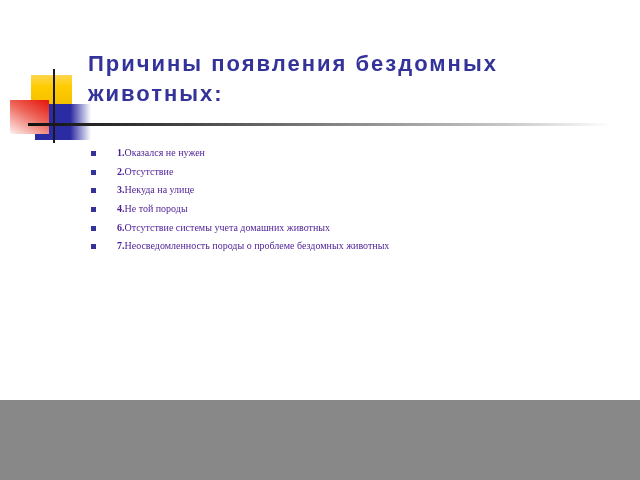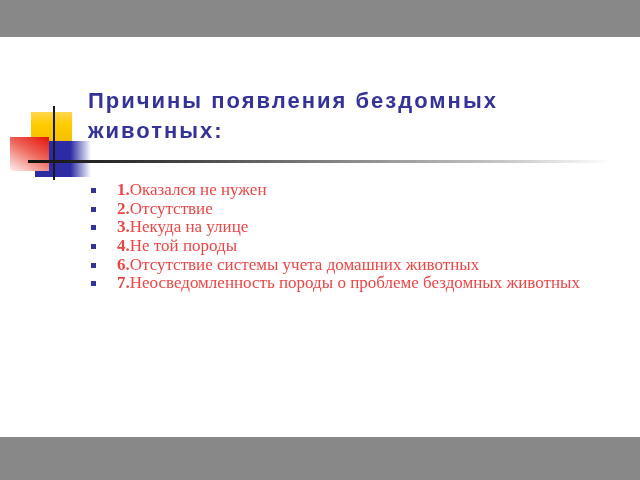--- a/index.html
+++ b/index.html
@@ -9,21 +9,20 @@
     --accent-red: #e51a10;
     --accent-blue: #2b2ba3;
   }
   html,body{margin:0;padding:0;background:#888;}
   .slide{
     position:relative;
     width:640px;height:400px;
     background:#ffffff;
     overflow:hidden;
     font-family:"Liberation Sans", sans-serif;
-    margin-top:37px;
   }
   
   .sq{position:absolute;}
   .sq-yellow{
     left:31px;top:75px;width:41px;height:34px;z-index:1;
     background:linear-gradient(180deg,#ffd64f 0%,var(--accent-yellow) 35%,#f2bb00 100%);
   }
   .sq-blue{
     left:45px;top:104px;width:46px;height:36px;z-index:2;
     background:linear-gradient(to right,var(--accent-blue) 0%,var(--accent-blue) 55%,rgba(255,255,255,0) 100%);
@@ -52,21 +51,21 @@
     font-size:22px;font-weight:bold;letter-spacing:2px;
     line-height:30px;
   }
   
   .content{
     position:absolute;left:88px;top:144px;width:500px;z-index:5;
   }
   ul.blist{
     list-style:none;margin:0;padding:0;
     font-family:"Liberation Serif", serif;
-    font-size:17px;color:#ef4444;
+    font-size:10px;color:#4c1d95;
   }
   ul.blist li{
     position:relative;
     padding-left:29px;
     height:18.7px;line-height:18.7px;
     white-space:nowrap;
   }
   ul.blist li .sq-bullet{
     position:absolute;left:3px;top:7px;
     width:5px;height:5px;

